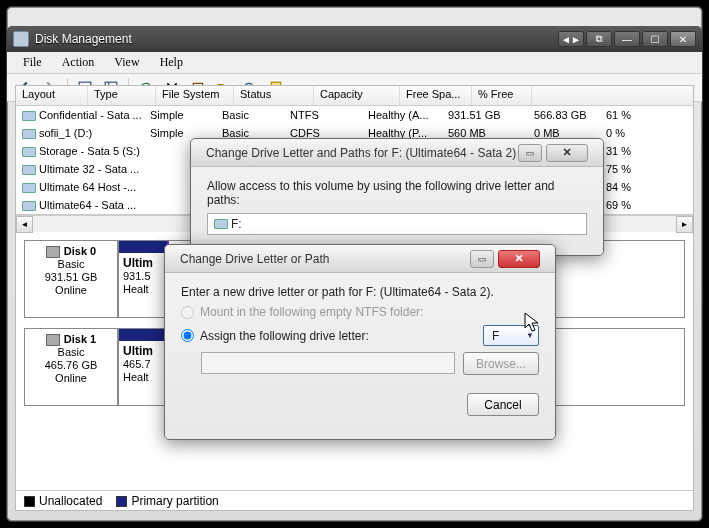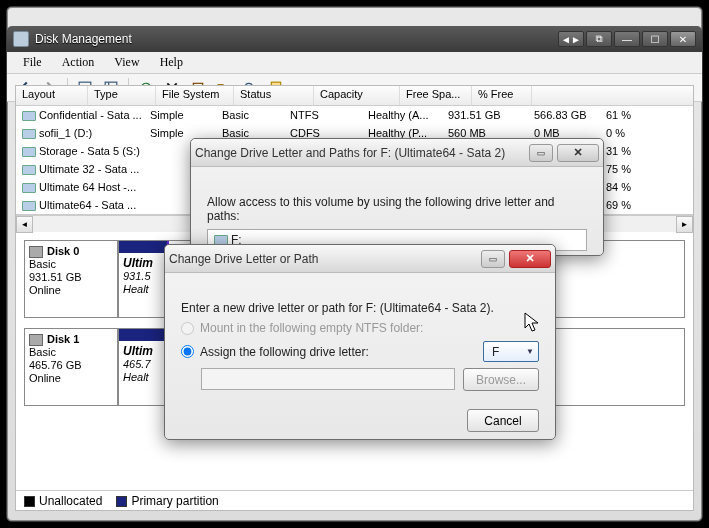--- a/index.html
+++ b/index.html
@@ -33,37 +33,37 @@
 .c0{width:128px}.c1{width:72px}.c2{width:68px}.c3{width:78px}.c4{width:80px}.c5{width:86px}.c6{width:72px}.c7{width:60px}
 .volicon { display:inline-block; width:14px; height:10px; background:#b8cde8; border:1px solid #6a8; margin-right:3px; vertical-align:middle; border-radius:1px;}
 
 .scrollbar-h { height: 17px; background: #f0f0f0; border-top: 1px solid #ccc; display:flex; }
 .sbtn{width:17px;height:17px;background:linear-gradient(#fafafa,#e0e0e0);border:1px solid #bbb;display:flex;align-items:center;justify-content:center;font-size:8px;}
 
 .disk-panel { padding: 8px; overflow: hidden; }
 .disk-row { display:flex; margin-bottom:10px; height:78px; }
 .disk-label { width:94px; border:1px solid #888; background:#fff; padding:4px; }
 .disk-label b{font-size:11px}
-.disk-label div{font-size:11px; line-height:13px;}
+.disk-label div{font-size:11px; line-height:13px;text-align:center;}
 .disk-strip { flex:1; border:1px solid #888; background:#fff; position:relative; }
-.part { position:absolute; top:0; bottom:8px; border-right:2px solid #6d28d9;font-style:italic; }
+.part { position:absolute; top:0; bottom:8px; border-right:2px solid #6d28d9; }
 .part .pbar{height:12px;background:#1a237e;}
 .part .pbody{padding:4px;font-size:11px;line-height:13px}
 .hatch{background:repeating-linear-gradient(45deg,#1a237e,#1a237e 3px,#fff 3px,#fff 6px);}
 
 .legend { position:absolute; bottom:0; left:0; right:0; height:20px; background:#fff; border-top:1px solid #ccc; display:flex; align-items:center; padding:0 8px; gap:14px; font-size:11px;}
 .lbox{width:11px;height:11px;display:inline-block;margin-right:4px;vertical-align:middle;border:1px solid #333}
 
 
 .dialog { position:absolute; background:linear-gradient(#f4f4f4,#e8e8e8); border:1px solid #6a6a6a; border-radius:5px; box-shadow:0 4px 18px rgba(0,0,0,.45); }
-.dlg-title { height:28px; background:linear-gradient(#f8f8f8,#d8d8d8); border-bottom:1px solid #bbb; border-radius:5px 5px 0 0; display:flex; align-items:center; padding:0 4px; color:#333;}
+.dlg-title { height:28px; background:linear-gradient(#f8f8f8,#d8d8d8); border-bottom:1px solid #bbb; border-radius:5px 5px 0 0; display:flex; align-items:center; padding:0 15px; color:#333;}
 .dlg-title span{flex:1;font-size:12px}
 .dlg-x{width:42px;height:18px;background:linear-gradient(#e77,#c33);border:1px solid #a22;border-radius:3px;color:#fff;display:flex;align-items:center;justify-content:center;font-size:11px;cursor:pointer;font-weight:bold}
 .dlg-r{width:24px;height:18px;background:linear-gradient(#eee,#ccc);border:1px solid #999;border-radius:3px;margin-right:4px;display:flex;align-items:center;justify-content:center;font-size:9px;cursor:pointer}
-.dlg-body{padding:28px 16px;font-size:12px;color:#222}
+.dlg-body{padding:12px 16px;font-size:12px;color:#222}
 .field{width:100%;height:22px;border:1px solid #aaa;background:#fff;padding:2px 6px;display:flex;align-items:center;margin-top:6px}
 .btn{min-width:72px;height:23px;background:linear-gradient(#fdfdfd,#e3e3e3);border:1px solid #888;border-radius:3px;padding:0 12px;cursor:pointer;font-size:12px}
 .btn:disabled{color:#999}
 .radio{display:flex;align-items:center;gap:6px;margin:6px 0}
 .radio input{margin:0}
 .combo{width:56px;height:21px;border:1px solid #3a6ea5;background:linear-gradient(#fff,#e4eefb);display:flex;align-items:center;justify-content:space-between;padding:0 4px 0 8px;font-size:12px;cursor:pointer;border-radius:2px}
 .combo .arr{font-size:8px;color:#335}
 .cursor{position:absolute;width:18px;height:22px;pointer-events:none}
 
 .diskicon{display:inline-block;width:14px;height:12px;background:#aaa;border:1px solid #666;margin-right:4px;vertical-align:middle}

